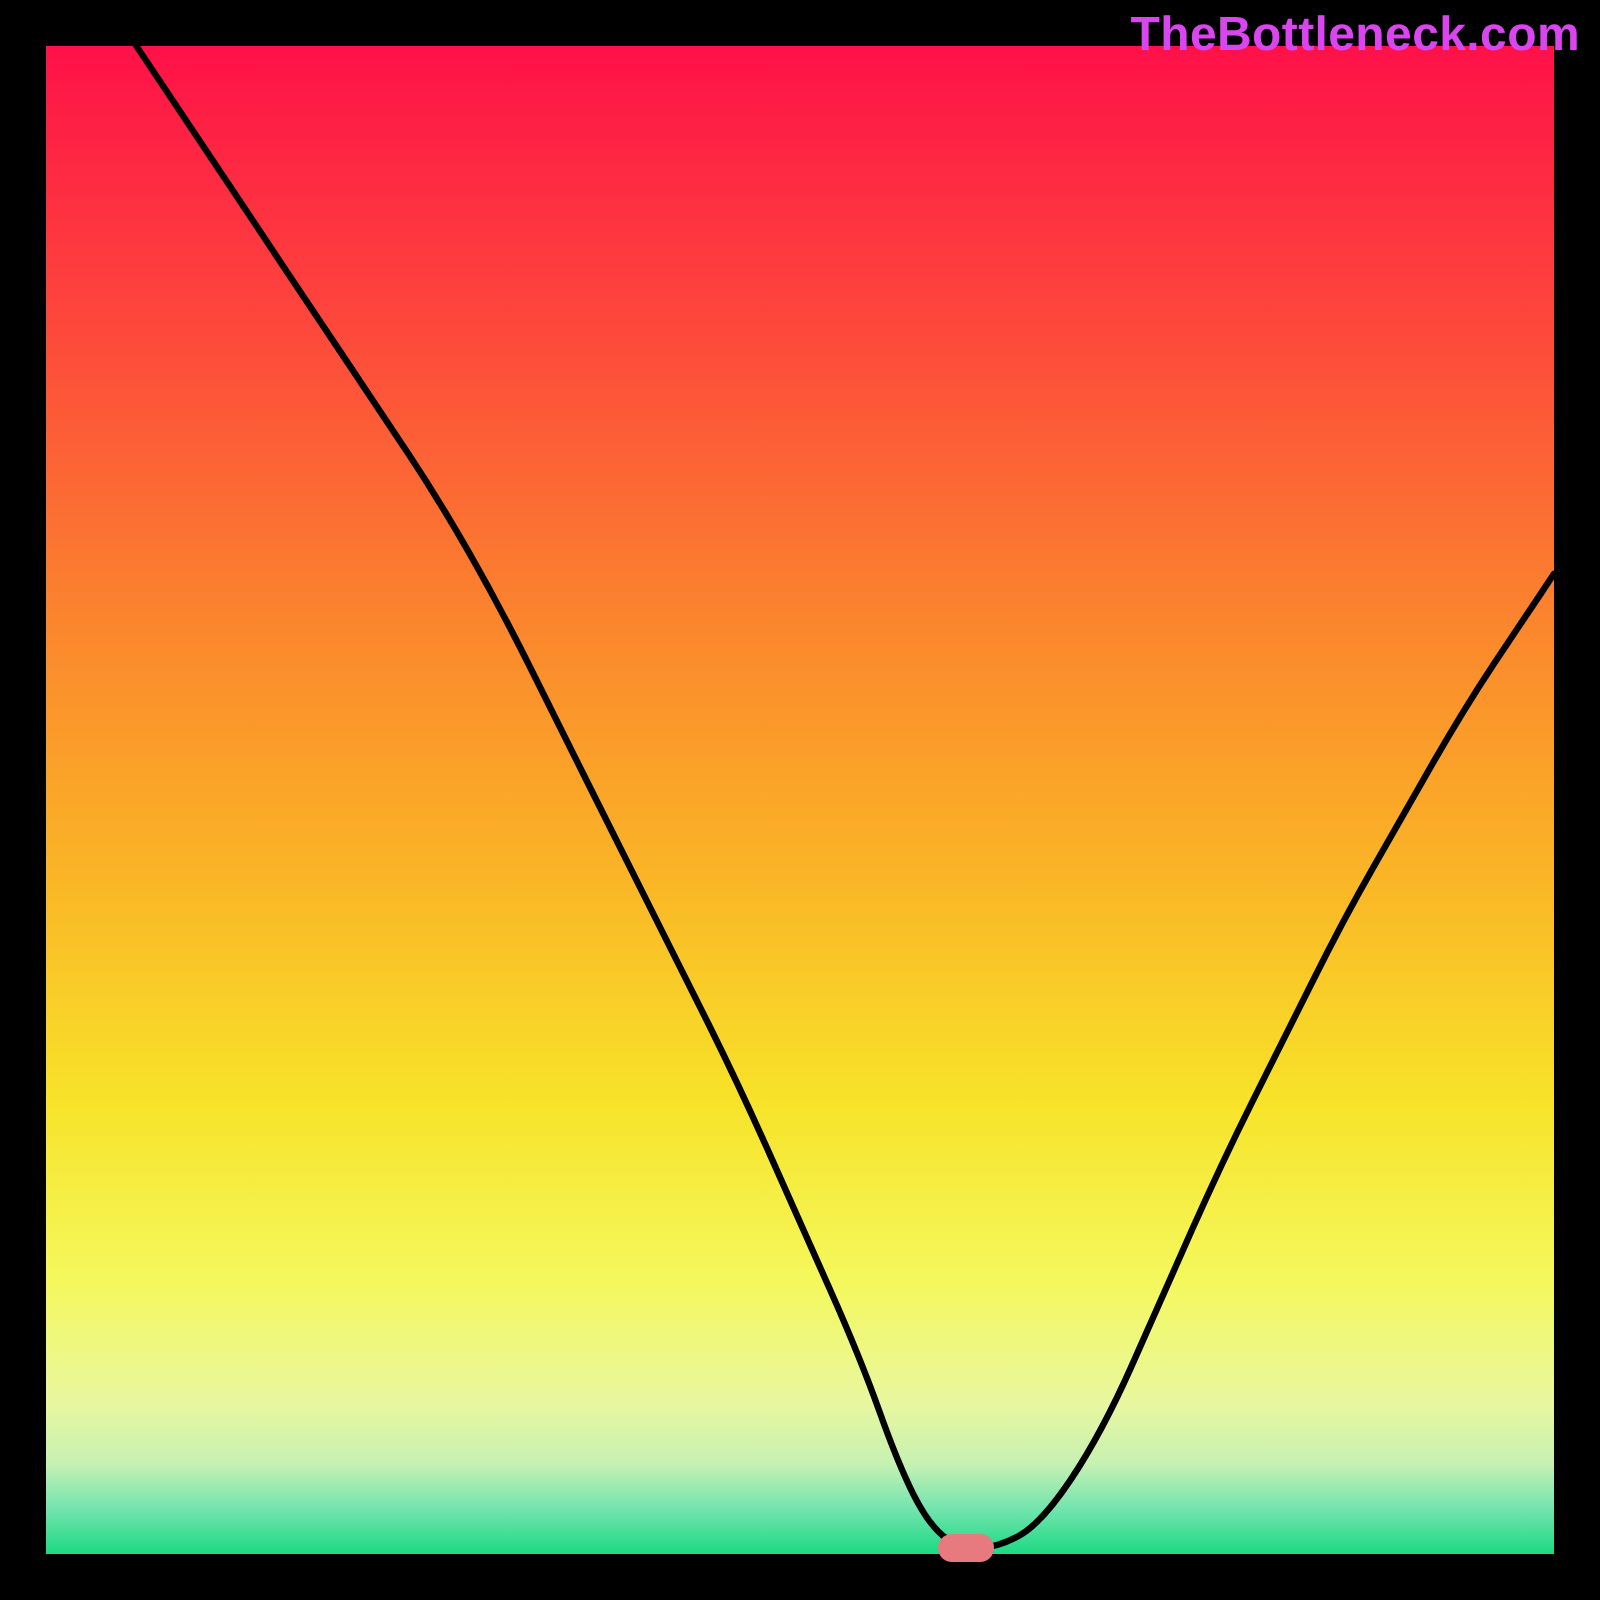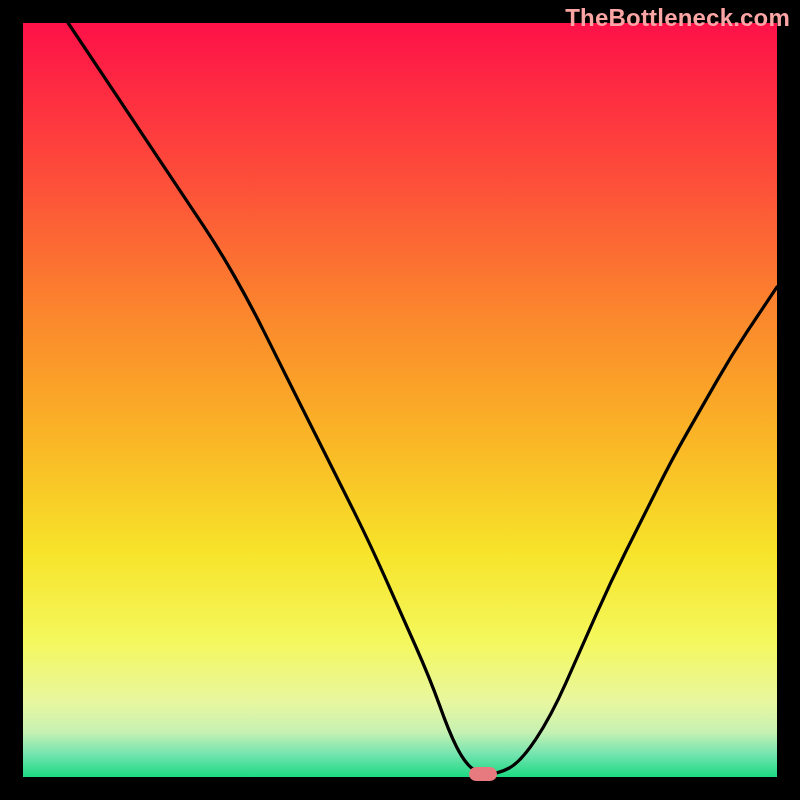--- a/index.html
+++ b/index.html
@@ -14,21 +14,21 @@
   .frame {
     position: relative;
     width: 800px;
     height: 800px;
     background: #000;
   }
   .watermark {
     position: absolute;
     top: 4px;
     right: 10px;
-    color: #fca5a5;
+    color: #d946ef;
     font-size: 24px;
     font-weight: 600;
     z-index: 10;
     letter-spacing: 0.2px;
   }
   .plot {
     position: absolute;
     left: 23px;
     top: 23px;
     width: 754px;

